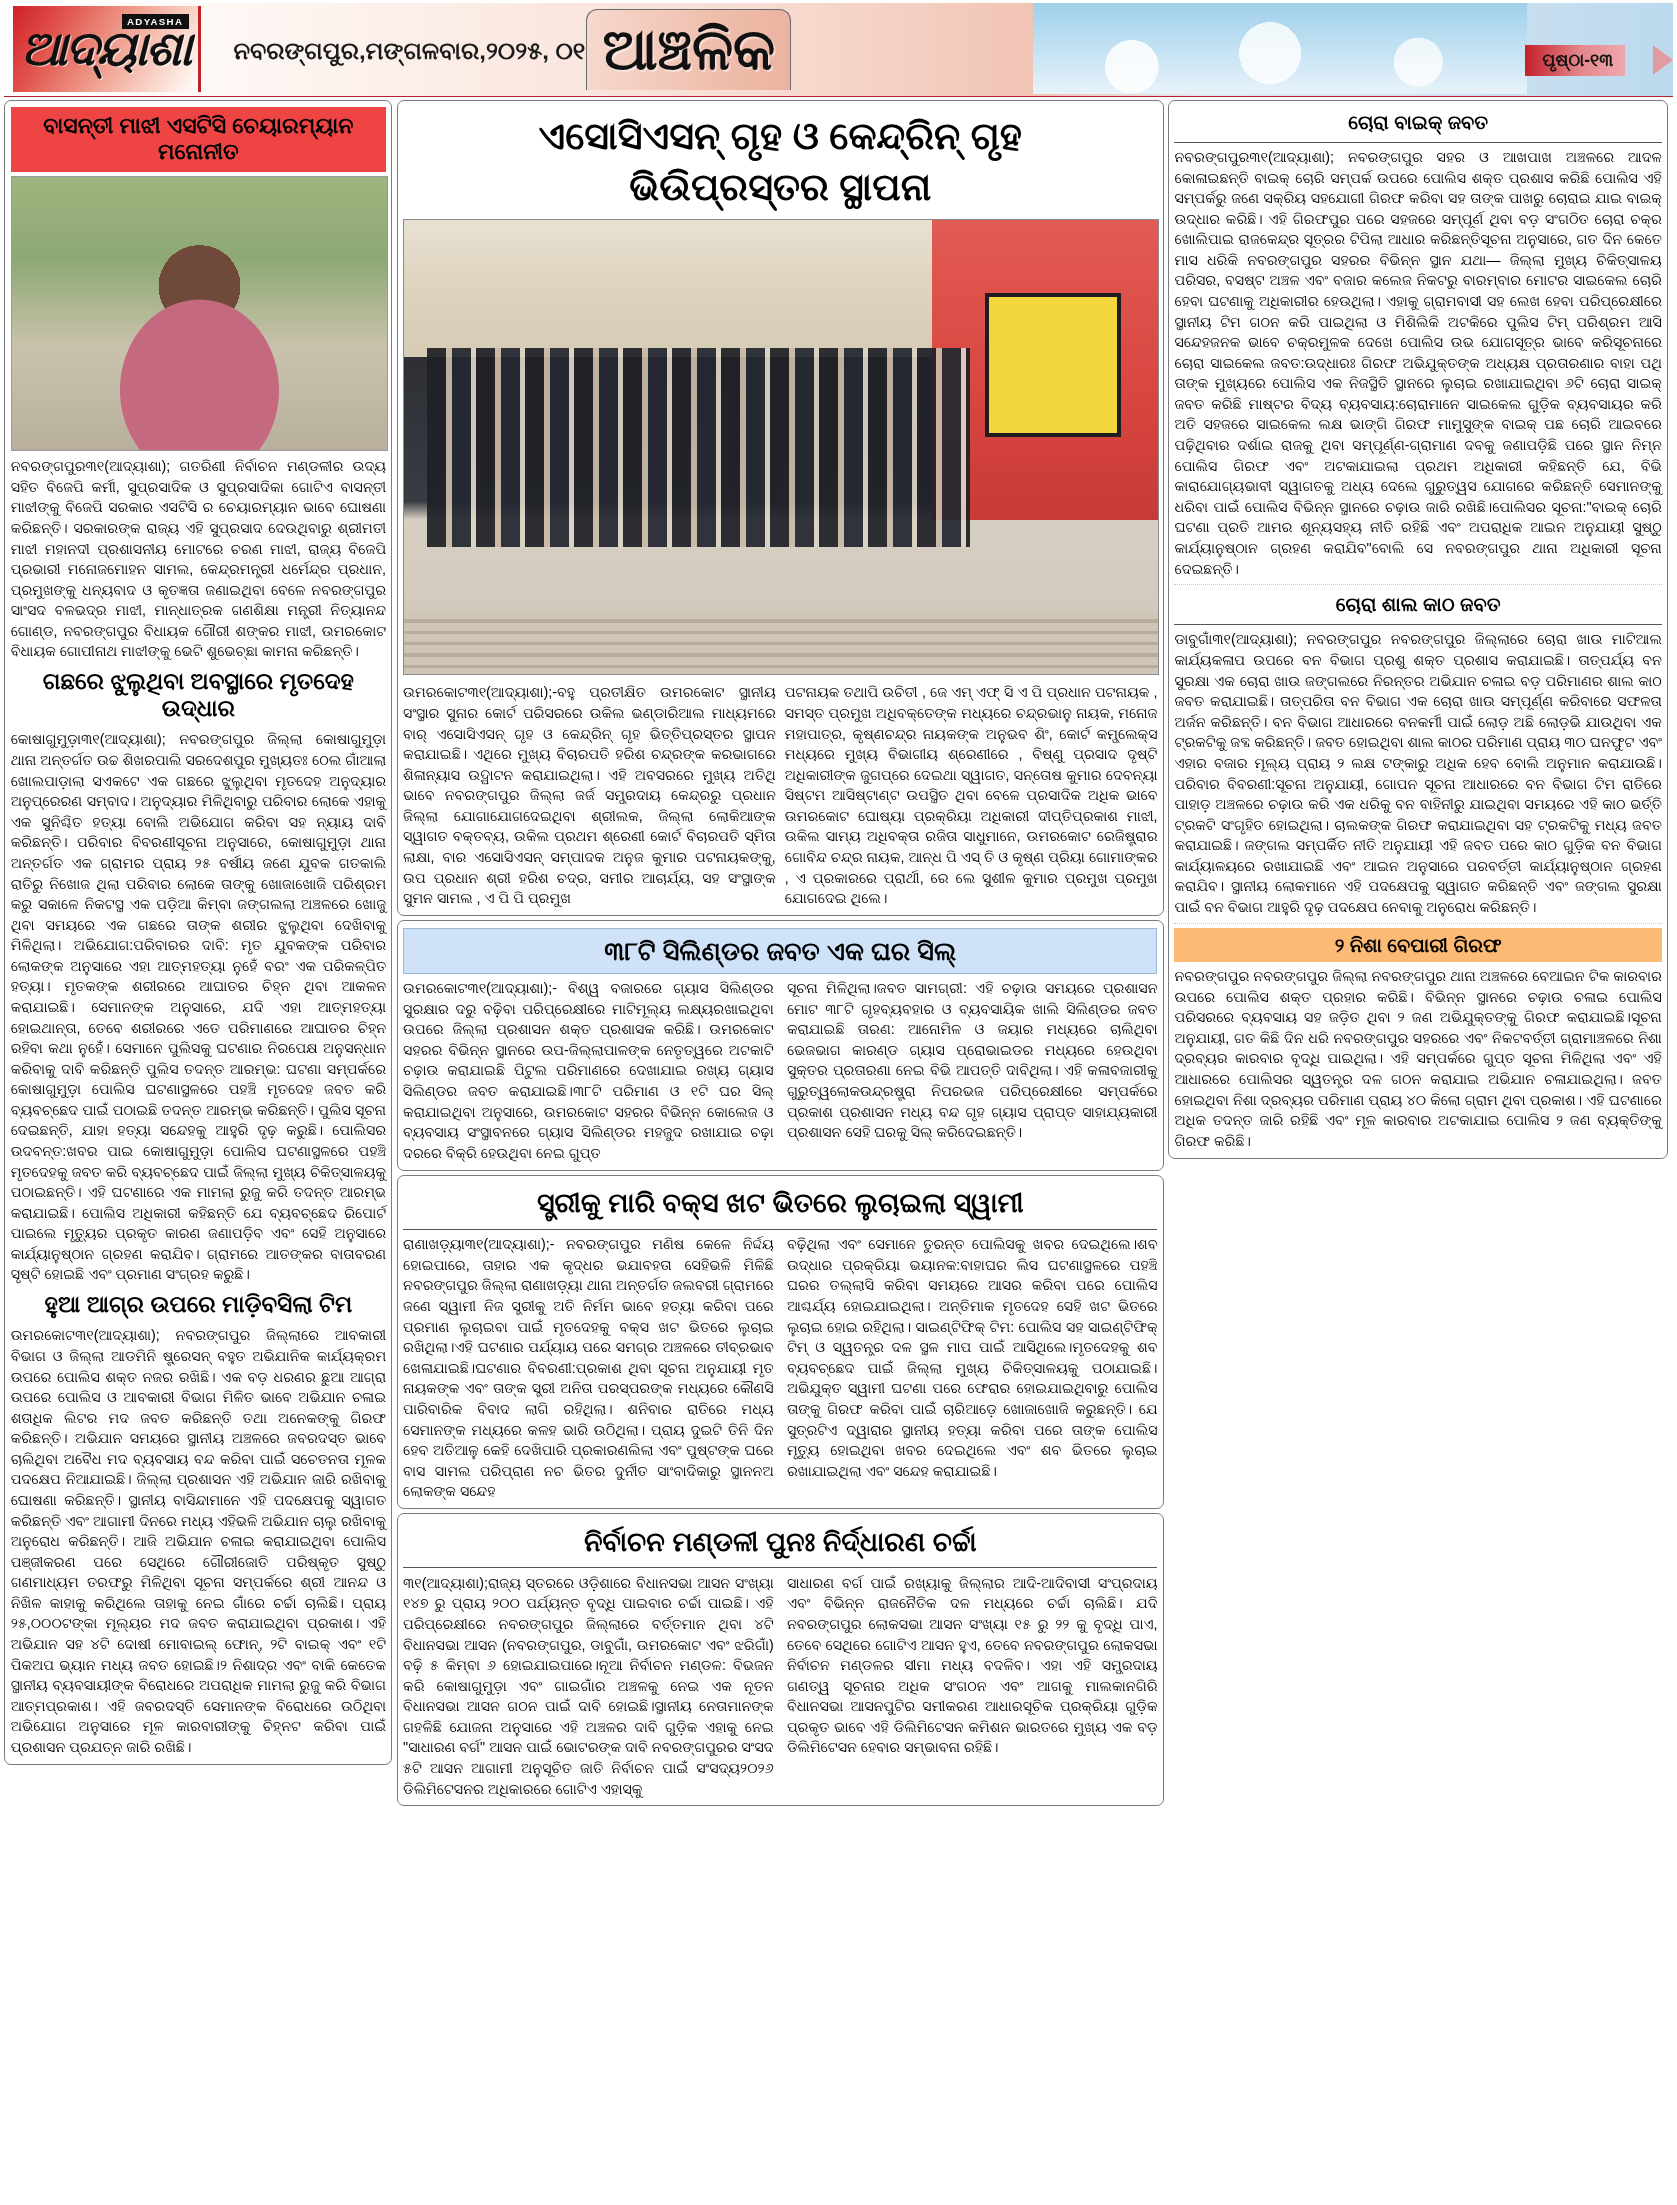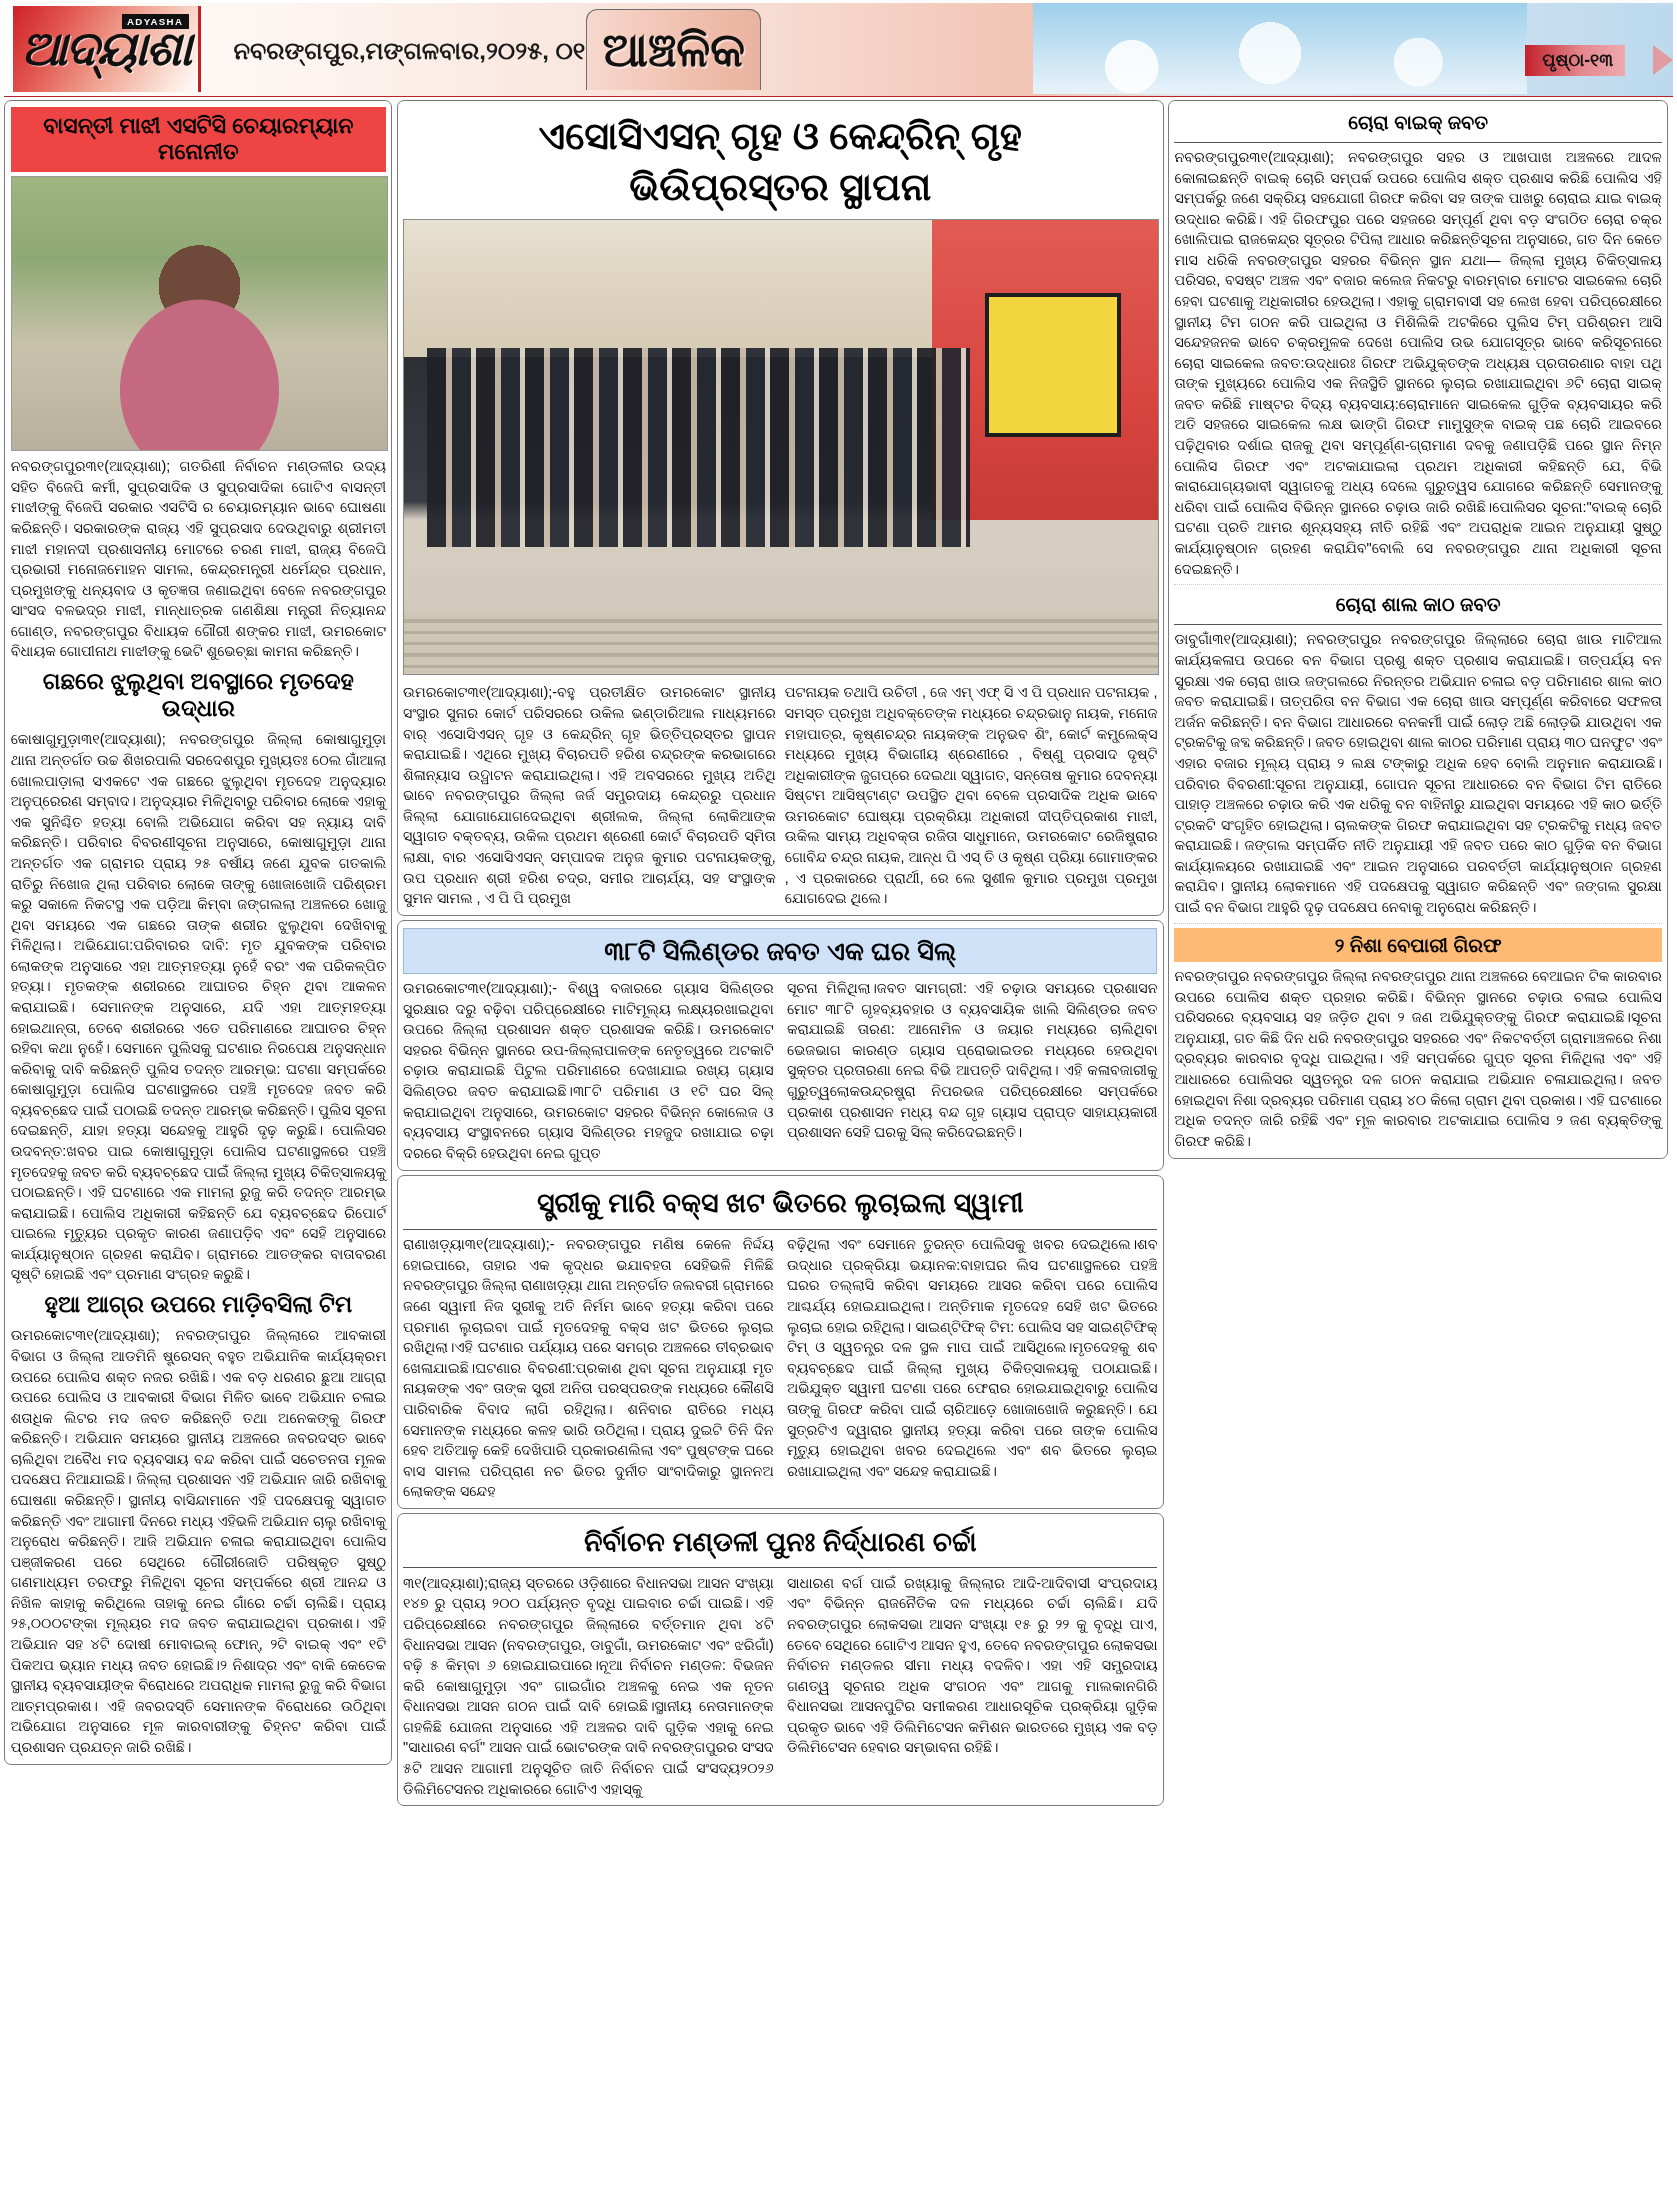--- a/index.html
+++ b/index.html
@@ -46,21 +46,21 @@
     position:absolute;left:229px;top:34px;
     font-size:24px;font-weight:bold;color:#1a1a1a;white-space:nowrap;
   }
   .mh-title-wrap{
     position:absolute;left:582px;top:6.2px;height:80px;
     border:0.9px solid #6b6b6b;border-radius:11.5px 11.5px 0 0;border-bottom:none;
     background:linear-gradient(90deg,#f6d8cd 0%,#f0bfae 60%,#eab3a0 100%);
     padding:0 15px;display:flex;align-items:center;
   }
   .mh-title{
-    font-size:47px;font-weight:bold;color:#111;line-height:1;
+    font-size:57px;font-weight:bold;color:#111;line-height:1;
     text-shadow:1.8px 1.8px 0 rgba(255,255,255,.45);
     text-align:center;
   }
   .mh-temple{
     position:absolute;right:146px;top:0;width:494px;height:91px;
     background:
       radial-gradient(circle at 20% 70%, rgba(255,255,255,.85) 0 26.5px, transparent 27px),
       radial-gradient(circle at 48% 55%, rgba(255,255,255,.8) 0 31px, transparent 31px),
       radial-gradient(circle at 78% 65%, rgba(255,255,255,.75) 0 24px, transparent 25px),
       linear-gradient(180deg,#9fd0ea 0%,#c7e3f3 55%,#e8f3fa 100%);

